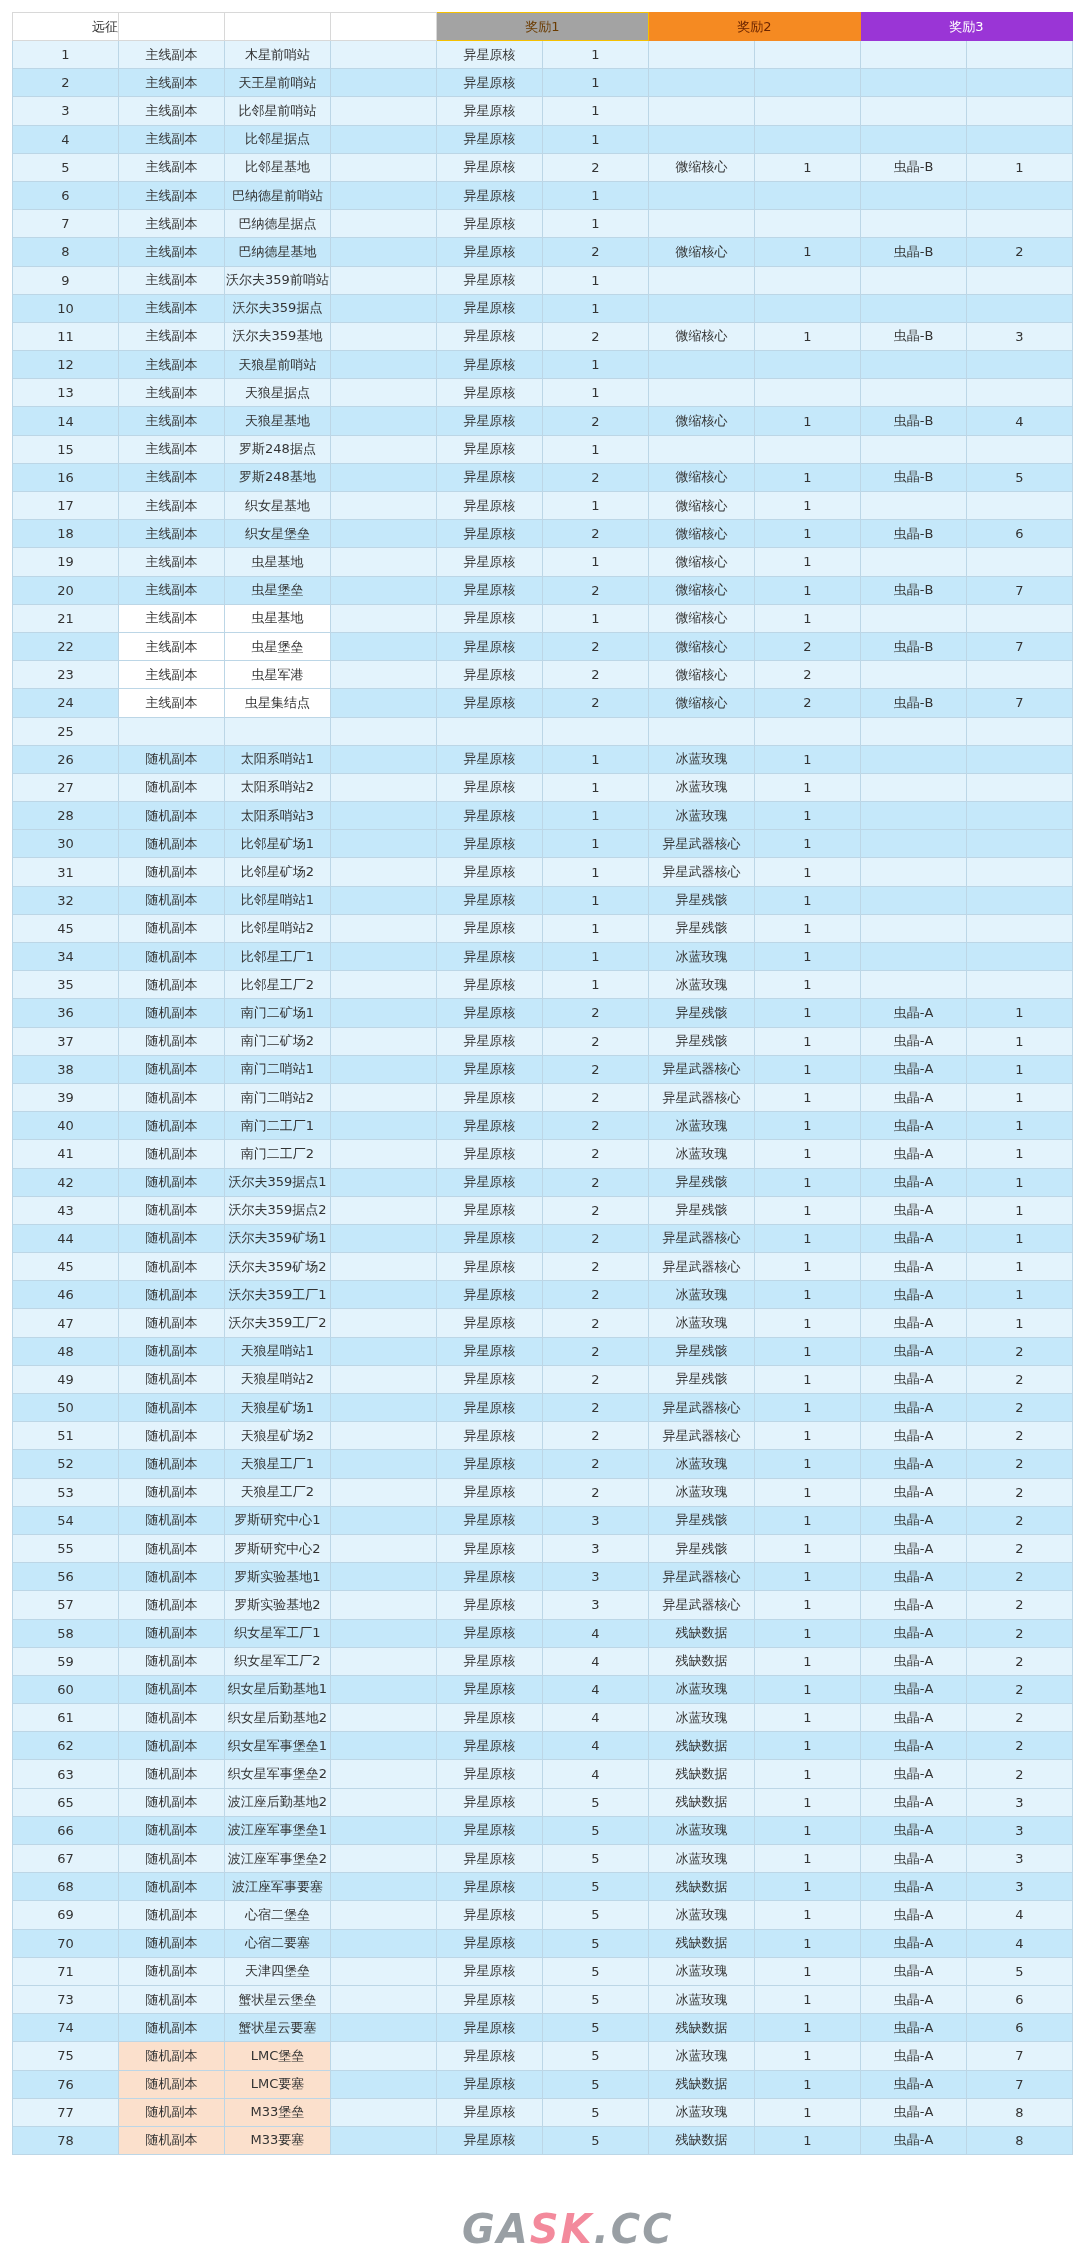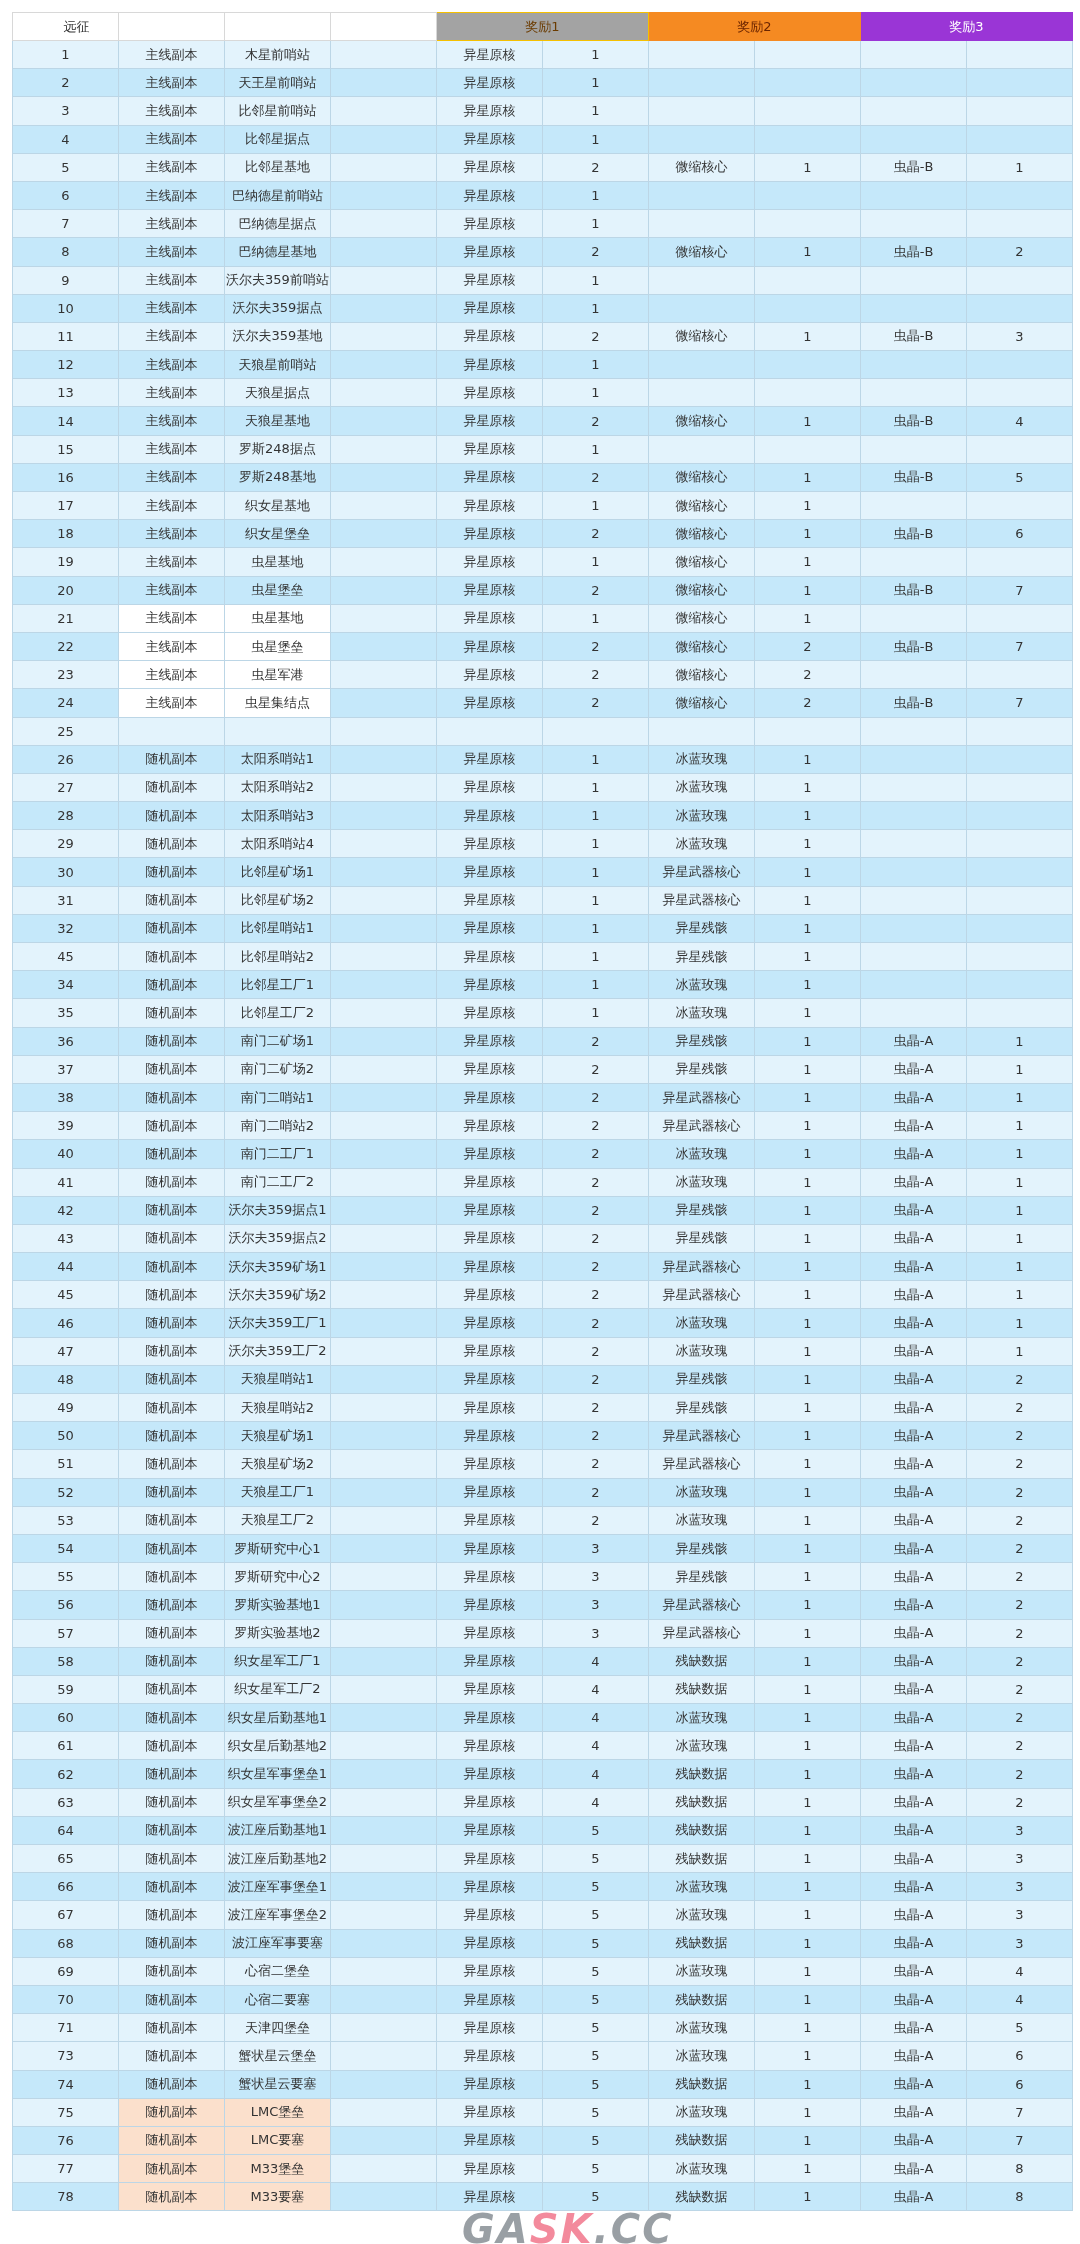--- a/index.html
+++ b/index.html
@@ -2,21 +2,21 @@
 <html><head>
 <meta charset="utf-8">
 <style>
   html, body { margin: 0; padding: 0; background: #ffffff; }
   body { width: 1080px; height: 2244px; position: relative; overflow: hidden;
          font-family: "DejaVu Sans", "Liberation Sans", sans-serif; color: #333; }
   #sheet { position: absolute; left: 12px; top: 12px; border-collapse: collapse; table-layout: fixed; }
   #sheet td { height: 27.2px; padding: 0; font-size: 13px; text-align: center;
               border: 1px solid #bcd6e6; white-space: nowrap; overflow: hidden; }
   #sheet tr.hdr td { height: 27px; background: #ffffff; border-color: #d8d8d8; }
-  #sheet tr.hdr td.title { text-align: center; padding-left: 22px; }
+  #sheet tr.hdr td.title { text-align: right; padding-left: 22px; }
   #sheet tr.hdr td.r1 { background: #a3a3a3; color: #6b3b00; border-color: #f5c000; }
   #sheet tr.hdr td.r2 { background: #f58a22; color: #6b2500; border-color: #f58a22; margin-top: 28px; }
   #sheet tr.hdr td.r3 { background: #9a35d6; color: #ffffff; border-color: #9a35d6; }
   #sheet tr.light td { background: #e3f3fc; }
   #sheet tr.dark td { background: #c5e8fa; }
   #sheet td.white { background: #ffffff !important; }
   #sheet td.peach { background: #fbe0cc !important; }
   #watermark { position: absolute; left: 462px; top: 2206px; font-size: 40px; font-weight: bold;
                font-style: italic; letter-spacing: 2px; color: rgba(70,80,90,0.55); pointer-events: none;
                font-family: "DejaVu Sans", sans-serif; }
@@ -377,32 +377,20 @@
         <td>随机副本</td>
         <td>太阳系哨站3</td>
         <td></td>
         <td>异星原核</td>
         <td>1</td>
         <td>冰蓝玫瑰</td>
         <td>1</td>
         <td></td>
         <td></td>
       </tr>
-      <tr class="light">
-        <td>29</td>
-        <td>随机副本</td>
-        <td>太阳系哨站4</td>
-        <td></td>
-        <td>异星原核</td>
-        <td>1</td>
-        <td>冰蓝玫瑰</td>
-        <td>1</td>
-        <td></td>
-        <td></td>
-      </tr>
       <tr class="dark">
         <td>30</td>
         <td>随机副本</td>
         <td>比邻星矿场1</td>
         <td></td>
         <td>异星原核</td>
         <td>1</td>
         <td>异星武器核心</td>
         <td>1</td>
         <td></td>
@@ -796,32 +784,20 @@
         <td>63</td>
         <td>随机副本</td>
         <td>织女星军事堡垒2</td>
         <td></td>
         <td>异星原核</td>
         <td>4</td>
         <td>残缺数据</td>
         <td>1</td>
         <td>虫晶-A</td>
         <td>2</td>
-      </tr>
-      <tr class="dark">
-        <td>64</td>
-        <td>随机副本</td>
-        <td>波江座后勤基地1</td>
-        <td></td>
-        <td>异星原核</td>
-        <td>5</td>
-        <td>残缺数据</td>
-        <td>1</td>
-        <td>虫晶-A</td>
-        <td>3</td>
       </tr>
       <tr class="light">
         <td>65</td>
         <td>随机副本</td>
         <td>波江座后勤基地2</td>
         <td></td>
         <td>异星原核</td>
         <td>5</td>
         <td>残缺数据</td>
         <td>1</td>

